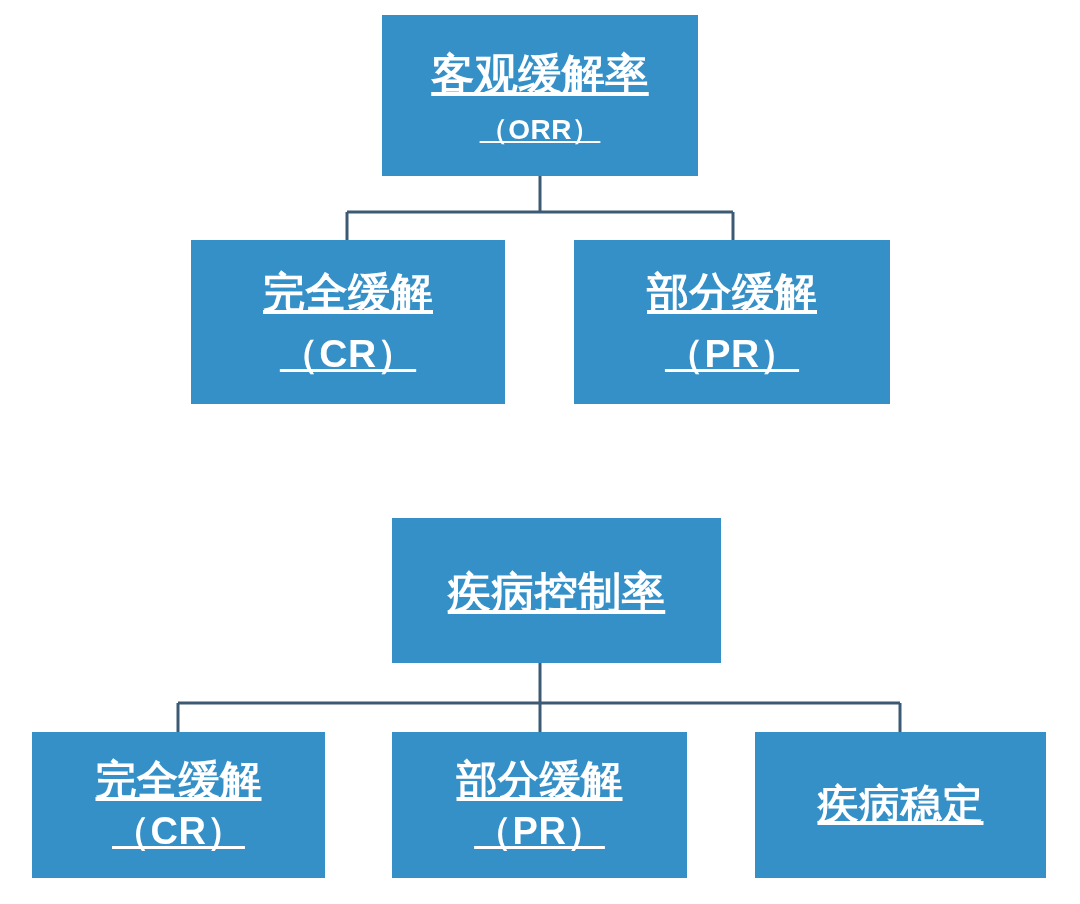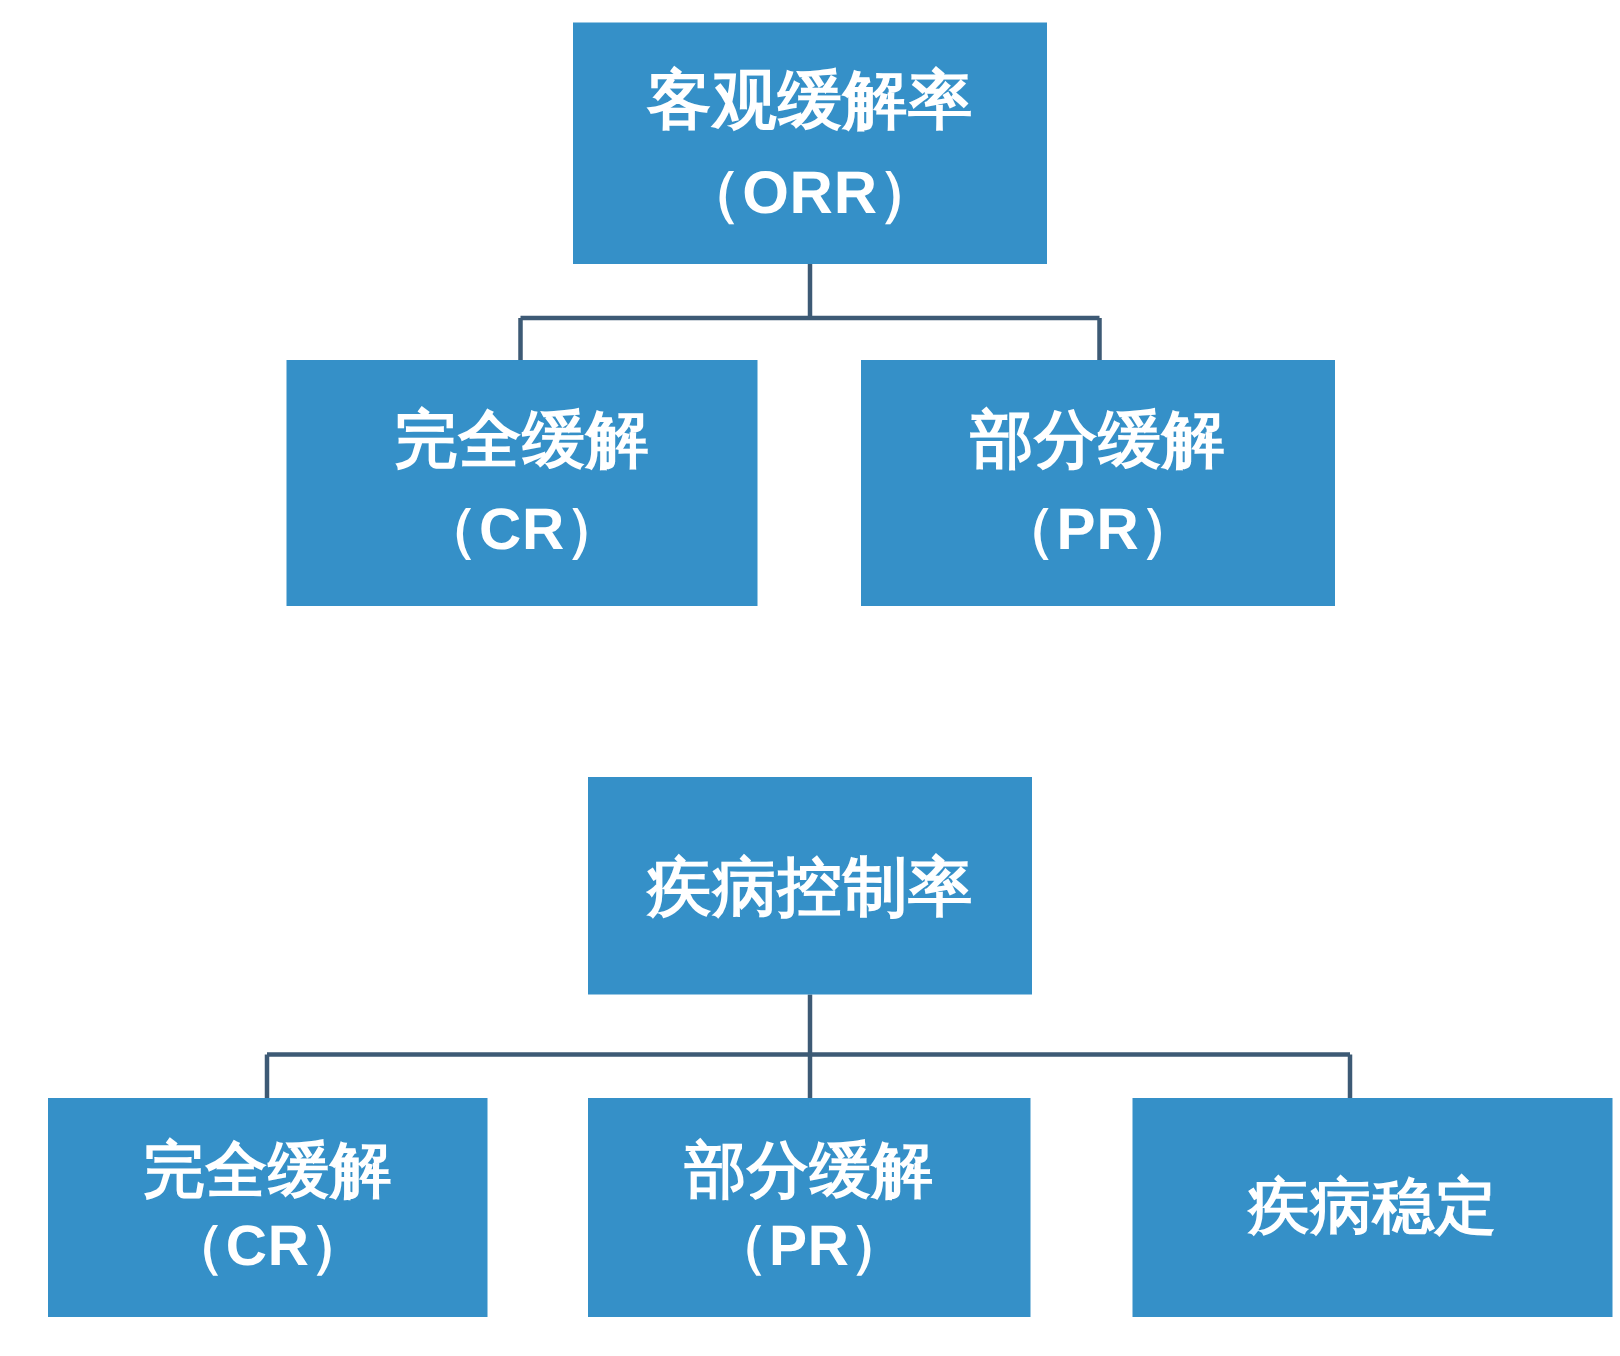--- a/index.html
+++ b/index.html
@@ -24,34 +24,35 @@
     background: #3590c8;
     color: #ffffff;
     display: flex;
     flex-direction: column;
     align-items: center;
     justify-content: center;
     box-sizing: border-box;
     text-align: center;
     line-height: 1.12;
     z-index: 2;
+    text-decoration: underline;
   }
   .node .line1 {
     font-weight: bold;
     letter-spacing: 0.5px;
     white-space: nowrap;
   }
   .node .line2 {
     font-weight: bold;
     letter-spacing: 0.5px;
     white-space: nowrap;
   }
   
   .node.root .line1 { font-size: 43px; }
-  .node.root .line2 { font-size: 40px; }
+  .node.root .line2 { font-size: 28px; }
   .node.root { padding-top: 4px; }
   .node.root .line2 { margin-top: 16px; }
 
   
   .node.lvl2 .line1 { font-size: 42px; }
   .node.lvl2 .line2 { font-size: 39px; }
   .node.lvl2 .line2 { margin-top: 16px; }
 
   
   .node.lvl3 .line1 { font-size: 41px; }
@@ -103,31 +104,31 @@
   <div class="node lvl2" style="left:191px; top:240px; width:314px; height:164px;">
     <span class="line1">完全缓解</span>
     <span class="line2">（CR）</span>
   </div>
 
   <div class="node lvl2" style="left:574px; top:240px; width:316px; height:164px;">
     <span class="line1">部分缓解</span>
     <span class="line2">（PR）</span>
   </div>
 
-  <div class="node root" style="left:392px; top:518px; width:296px; height:145px;">
+  <div class="node root" style="left:392px; top:518px; width:329px; height:145px;">
     <span class="line1">疾病控制率</span>
   </div>
 
   <div class="node lvl3" style="left:32px; top:732px; width:293px; height:146px;">
     <span class="line1">完全缓解</span>
     <span class="line2">（CR）</span>
   </div>
 
   <div class="node lvl3" style="left:392px; top:732px; width:295px; height:146px;">
     <span class="line1">部分缓解</span>
     <span class="line2">（PR）</span>
   </div>
 
-  <div class="node lvl3" style="left:755px; top:732px; width:320px; height:146px;">
+  <div class="node lvl3" style="left:755px; top:732px; width:291px; height:146px;">
     <span class="line1">疾病稳定</span>
   </div>
 
 </div>
 
 </body></html>

